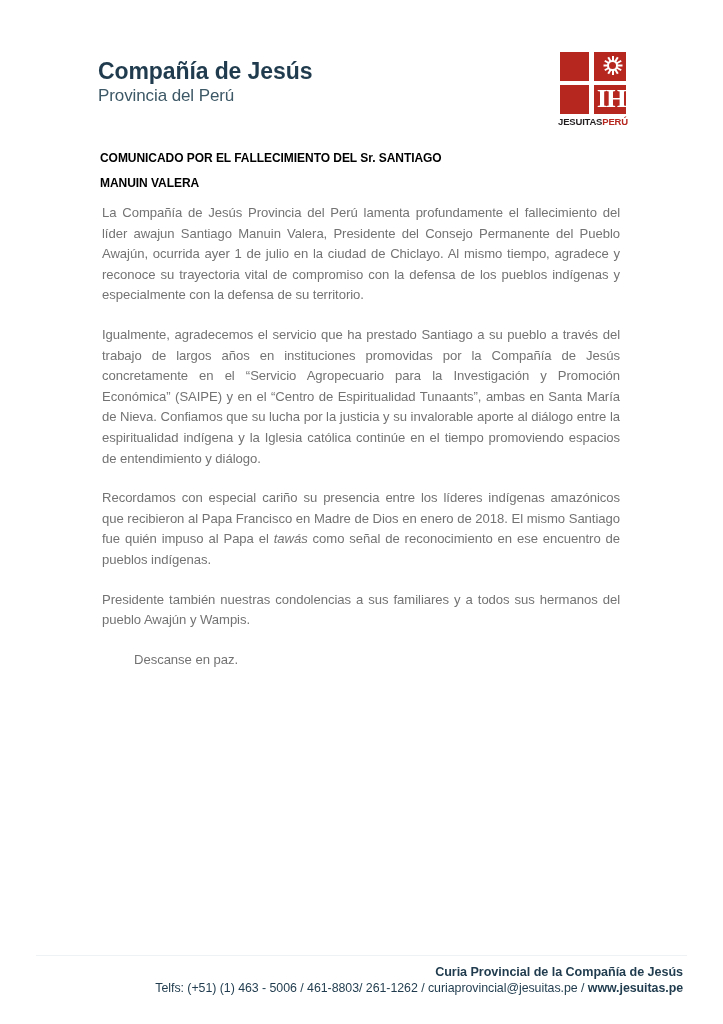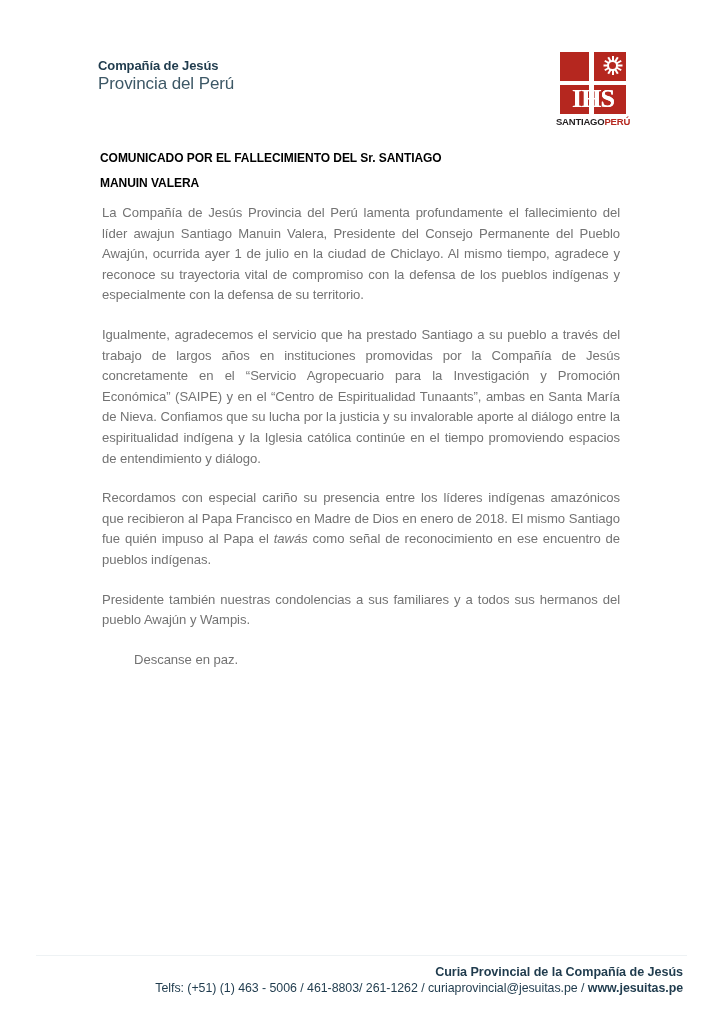--- a/index.html
+++ b/index.html
@@ -32,21 +32,21 @@
     width: 723px;
     height: 80px;
   }
   .brand-block {
     position: absolute;
     left: 98px;
     top: 6px;
     line-height: 1.18;
   }
   .brand-line1 {
-    font-size: 13px;
+    font-size: 23px;
     font-weight: bold;
     color: #1f3b4d;
     letter-spacing: -0.1px;
     white-space: nowrap;
   }
   .brand-line2 {
     font-size: 17px;
     font-weight: normal;
     color: #3d5866;
     letter-spacing: -0.1px;
@@ -110,20 +110,21 @@
     width: 66px;
     text-align: center;
     font-family: "Liberation Serif", serif;
     font-size: 26px;
     font-weight: bold;
     letter-spacing: -1px;
     color: #ffffff;
     line-height: 30px;
     z-index: 3;
     text-shadow: 0 0 0 #fff;
+    padding-left: 25px;
   }
   .logo-caption {
     position: absolute;
     left: 0;
     top: 64px;
     width: 76px;
     text-align: center;
     font-size: 9.5px;
     font-weight: bold;
     letter-spacing: -0.2px;
@@ -232,21 +233,21 @@
           <div class="ray" style="transform:rotate(90deg)"></div>
           <div class="ray" style="transform:rotate(120deg)"></div>
           <div class="ray" style="transform:rotate(150deg)"></div>
           <div class="sun-center"></div>
         </div>
 
         <div class="ihs">IHS</div>
       </div>
 
       <div class="logo-caption">
-        <span class="cap-a">SANTIAGO</span><span class="cap-b">PERÚ</span>
+        <span class="cap-a">JESUITAS</span><span class="cap-b">PERÚ</span>
       </div>
     </div>
   </div>
 
   <h1 class="doc-title">
     <span class="l1">COMUNICADO POR EL FALLECIMIENTO DEL  Sr. SANTIAGO</span>
     <span class="l2">MANUIN VALERA</span>
   </h1>
 
   <div class="body-copy">

